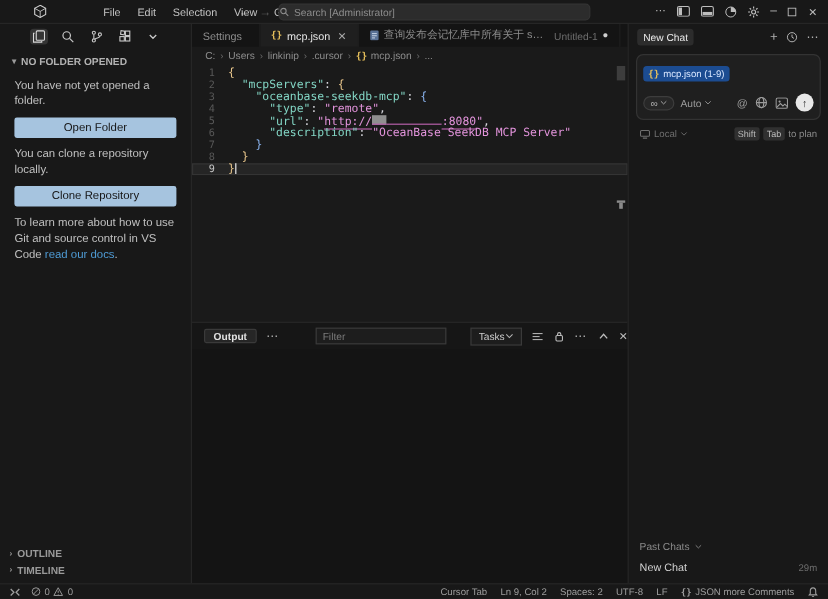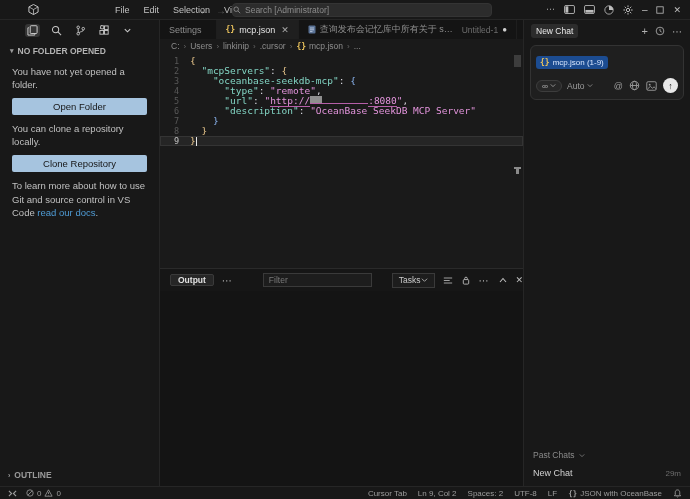--- a/index.html
+++ b/index.html
@@ -5,21 +5,21 @@
   html,body{margin:0;padding:0;background:#2a2a2a;}
   *{box-sizing:border-box;}
   .window{width:690px;height:499px;background:#1a1a1a;position:relative;overflow:hidden;
           font-family:"Liberation Sans",sans-serif;color:#ccc;display:flex;flex-direction:column;}
   svg{display:block;}
 
   
   .titlebar{height:20px;flex:none;background:#181818;border-bottom:1px solid #262626;
             display:flex;align-items:center;position:relative;}
   .logo{margin-left:28px;margin-right:40px;}
-  .menus{display:flex;align-items:center;margin-left:29px;}
+  .menus{display:flex;align-items:center;}
   .menus .menu{font-size:9px;color:#c2c2c2;padding:0 7px;cursor:default;}
   .menu-more{font-size:10px;color:#c2c2c2;padding:0 7px;letter-spacing:1px;}
   .tb-center{position:absolute;left:198px;top:0;height:20px;display:flex;align-items:center;gap:5px;}
   .nav-arrow{font-size:10px;color:#b8b8b8;width:12px;text-align:center;}
   .nav-arrow.dim{color:#5c5c5c;}
   .search-box{width:260px;height:14px;background:#2c2c2c;border:1px solid #343434;border-radius:4px;
               display:flex;align-items:center;justify-content:flex-start;gap:4px;color:#8d8d8d;font-size:8.5px;}
   .tb-right{margin-left:auto;display:flex;align-items:center;gap:9px;padding-right:9px;color:#bdbdbd;}
   .tb-right .ticon{font-size:9px;line-height:1;}
   .win-min{font-size:10px;}
@@ -252,20 +252,24 @@
         <p>You can clone a repository locally.</p>
         <button class="side-btn">Clone Repository</button>
         <p><span>To learn more about how to use Git and source control in VS Code </span><span class="side-link">read our docs</span><span>.</span></p>
       </div>
 
       <div class="sidebar-bottom">
         <div class="side-collapsed">
           <span class="chev">›</span>
           <span>OUTLINE</span>
         </div>
+        <div class="side-collapsed">
+          <span class="chev">›</span>
+          <span>TIMELINE</span>
+        </div>
       </div>
     </div>
 
     <div class="editor-col">
       <div class="tabbar">
         <span class="tab" style="padding-right:14px;">
           <span>Settings</span>
         </span>
         <span class="tab active">
           <span class="braces-icon">{}</span>
@@ -428,20 +432,37 @@
             <svg width="11" height="10" viewBox="0 0 12 11">
                 <rect x="0.8" y="0.8" width="10.4" height="9.4" rx="1.5" fill="none" stroke="#9c9c9c"></rect>
                 <circle cx="4" cy="4" r="1" fill="#9c9c9c"></circle>
                 <path d="M1.5 9 L4.8 5.8 L7 8 L8.8 6.4 L10.8 8.4" fill="none" stroke="#9c9c9c"></path>
               </svg>
             <span class="send-btn">↑</span>
           </span>
         </div>
       </div>
 
+      <div class="chat-subrow">
+        <span class="local-sel">
+          <svg width="9" height="8" viewBox="0 0 10 9">
+              <rect x="0.8" y="0.8" width="8.4" height="5.4" rx="1" fill="none" stroke="#6f6f6f"></rect>
+              <line x1="3" y1="8" x2="7" y2="8" stroke="#6f6f6f"></line>
+            </svg>
+          <span>Local</span>
+          <svg width="6" height="5" viewBox="0 0 8 6">
+              <polyline points="1,1.5 4,4.5 7,1.5" fill="none" stroke="#6f6f6f"></polyline>
+            </svg>
+        </span>
+        <span class="plan-hint">
+          <kbd>Shift</kbd>
+          <kbd>Tab</kbd>
+          <span>to plan</span>
+        </span>
+      </div>
 
       <div class="chat-spacer"></div>
 
       <div class="past-chats">
         <div class="pc-header">
           <span>Past Chats</span>
           <svg width="6" height="5" viewBox="0 0 8 6">
               <polyline points="1,1.5 4,4.5 7,1.5" fill="none" stroke="#8a8a8a"></polyline>
             </svg>
         </div>
@@ -474,21 +495,21 @@
       <span>0</span>
     </span>
     <span class="sb-right">
       <span class="sb-item">Cursor Tab</span>
       <span class="sb-item">Ln 9, Col 2</span>
       <span class="sb-item">Spaces: 2</span>
       <span class="sb-item">UTF-8</span>
       <span class="sb-item">LF</span>
       <span class="sb-item">
         <span class="sb-braces">{}</span>
-        <span>JSON with OceanBase</span>
+        <span>JSON more Comments</span>
       </span>
       <svg width="9" height="9" viewBox="0 0 10 10">
           <path d="M5 1 C3.3 1 2.5 2.3 2.5 4 L2.5 6.2 L1.5 7.5 L8.5 7.5 L7.5 6.2 L7.5 4 C7.5 2.3 6.7 1 5 1 Z" fill="none" stroke="#9d9d9d"></path>
           <path d="M4.2 8.5 A0.9 0.9 0 0 0 5.8 8.5" fill="none" stroke="#9d9d9d"></path>
         </svg>
     </span>
   </div>
 </div>
 
 </body></html>

